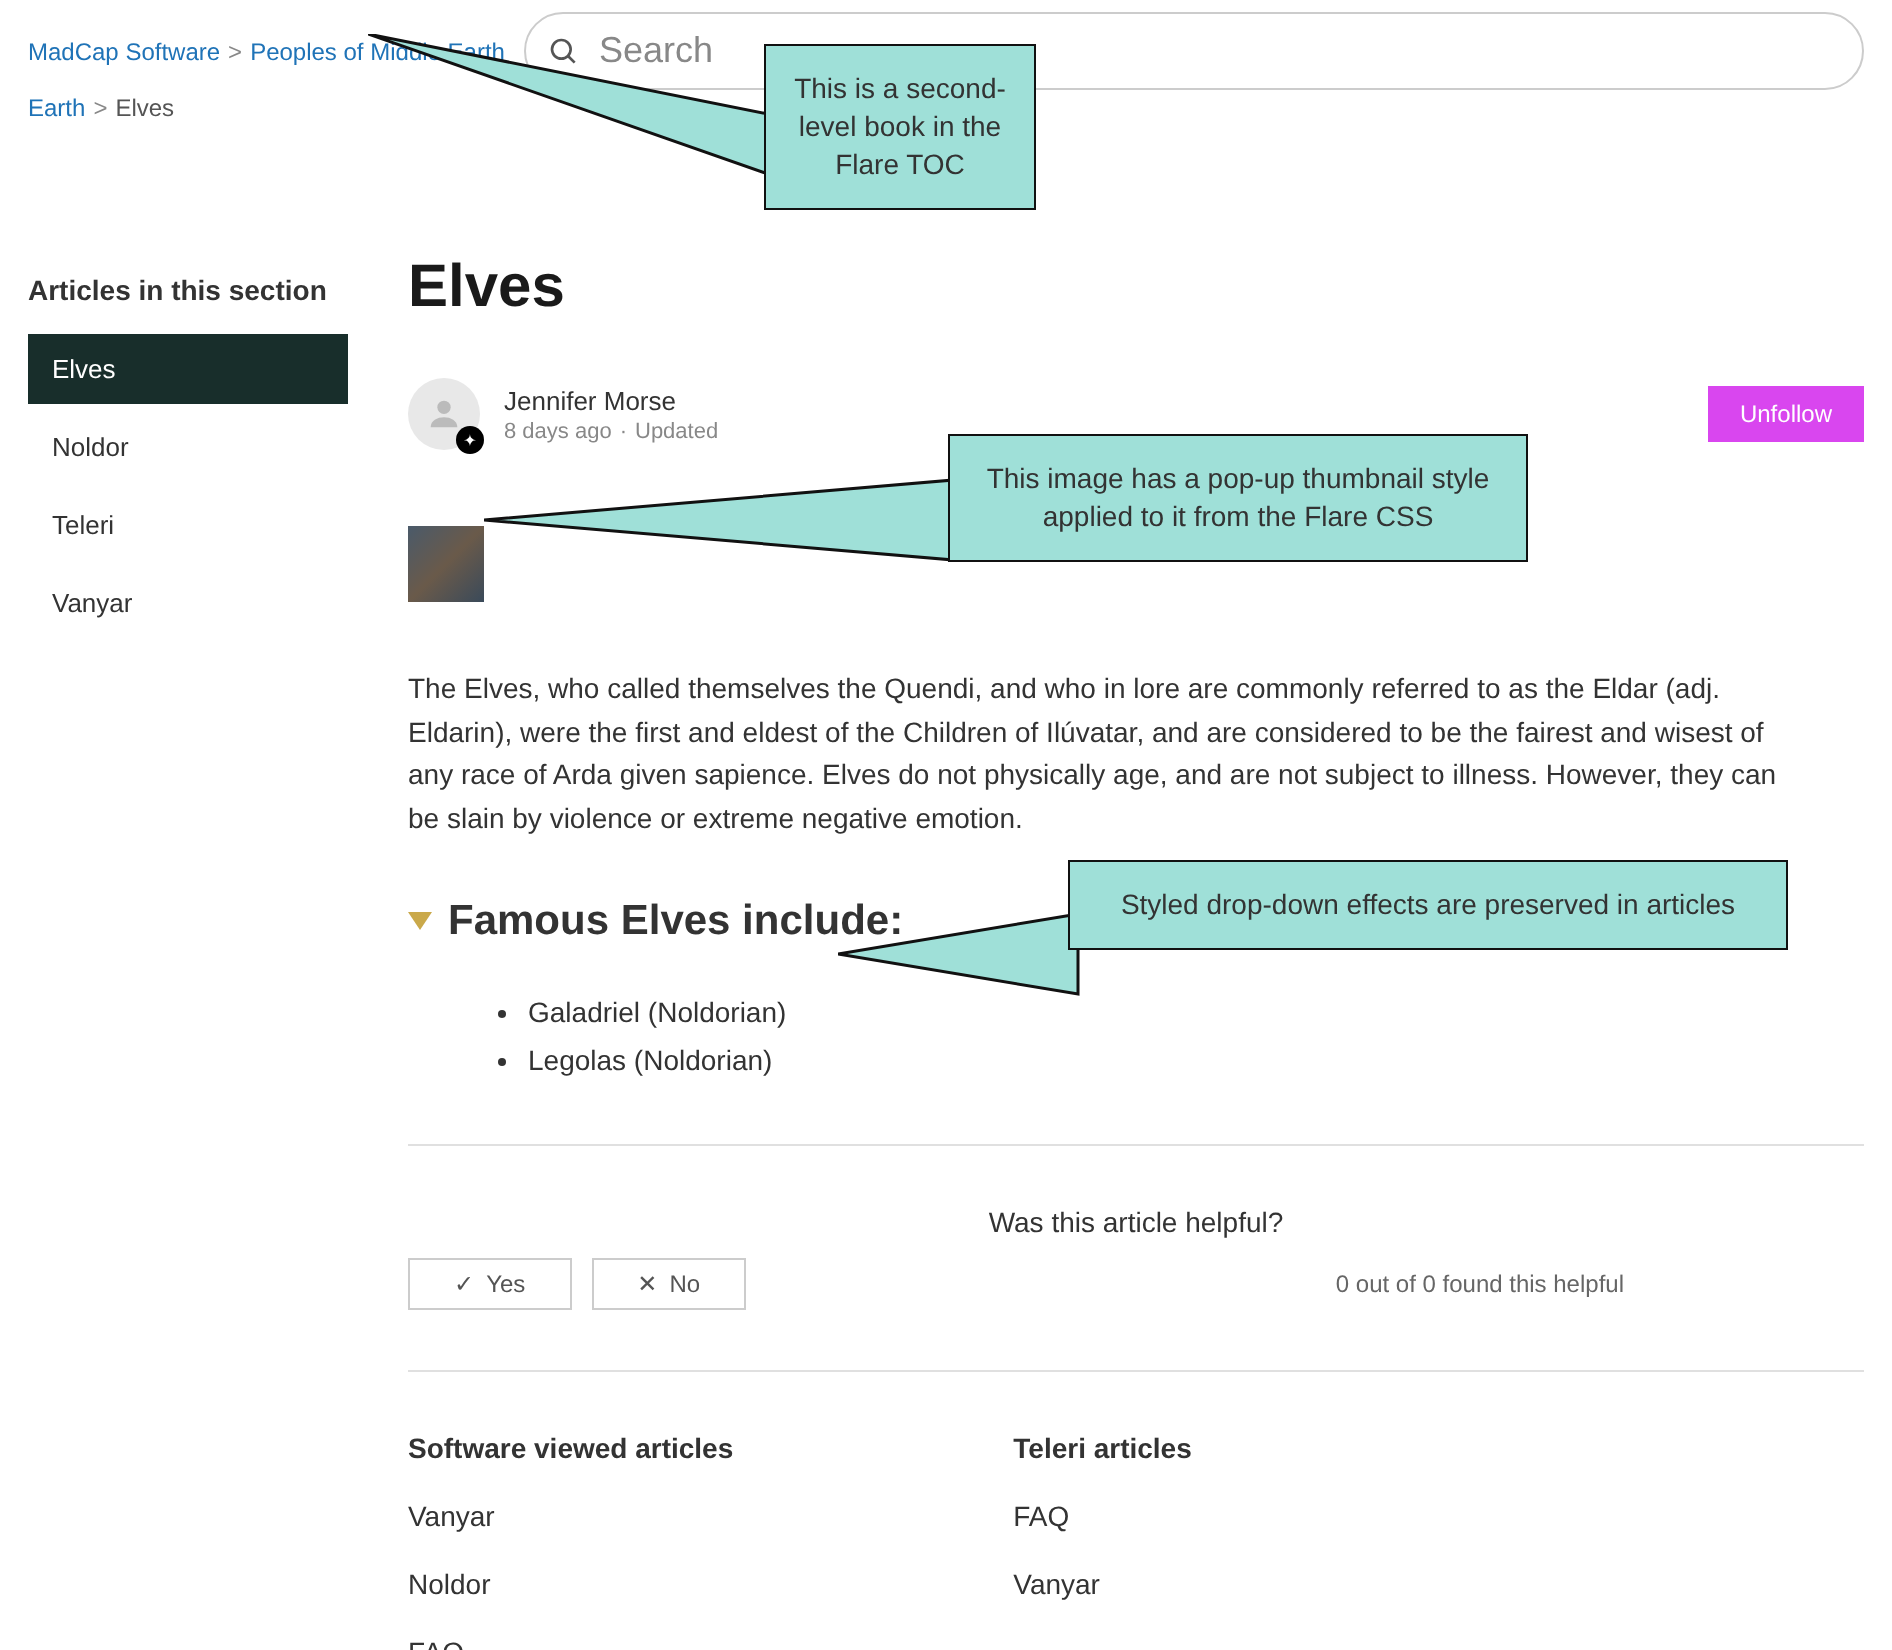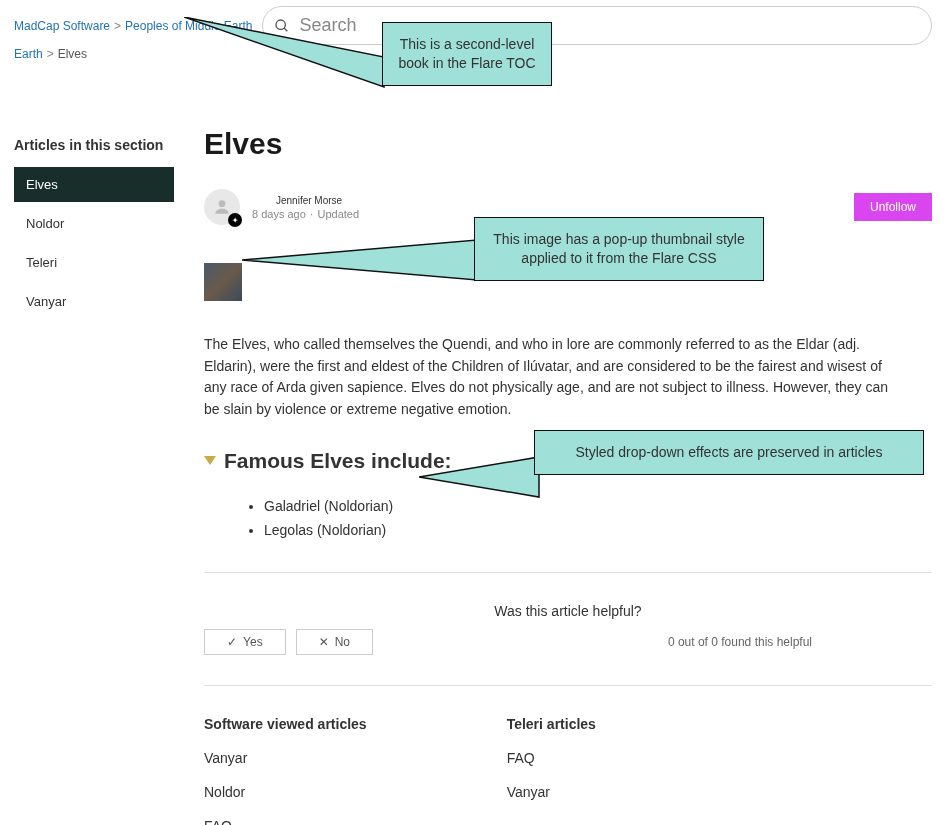--- a/index.html
+++ b/index.html
@@ -18,21 +18,21 @@
 .sidebar h3 { font-size: 14px; font-weight: 700; margin-bottom: 14px; }
 .sidebar-item { display: block; padding: 10px 12px; font-size: 13px; color: #333; cursor: pointer; margin-bottom: 4px; }
 .sidebar-item.active { background: #182e2b; color: #fff; }
 .main { flex: 1; padding-top: 50px; position: relative; }
 h1.title { font-size: 30px; font-weight: 700; color: #1a1a1a; margin-bottom: 28px; }
 .author-row { display: flex; align-items: center; gap: 12px; }
 .avatar-wrap { position: relative; width: 36px; height: 36px; }
 .avatar { width: 36px; height: 36px; border-radius: 50%; background: #e8e8e8; display: flex; align-items: center; justify-content: center; }
 .avatar svg { width: 20px; height: 20px; color: #bbb; }
 .avatar-badge { position: absolute; bottom: -2px; right: -2px; width: 14px; height: 14px; border-radius: 50%; background: #000; color: #fff; display: flex; align-items: center; justify-content: center; font-size: 8px; }
-.author-meta .name { font-size: 10px; color: #333; margin-left: 24px; }
+.author-meta .name { font-size: 13px; color: #333; }
 .author-meta .sub { font-size: 11px; color: #888; margin-top: 2px; }
 .author-meta .sub .dot { margin: 0 4px; }
 .unfollow-btn { margin-left: auto; background: #d946ef; color: #fff; border: none; padding: 7px 16px; font-size: 12px; cursor: pointer; }
 .thumb-row { margin-top: 38px; }
 .thumb { width: 38px; height: 38px; background: linear-gradient(135deg,#4a5a6a,#6a5a4a,#3a4a5a); display: inline-block; }
 .body-text { margin-top: 30px; font-size: 14px; line-height: 1.55; color: #333; max-width: 700px; }
 .dropdown-head { margin-top: 28px; display: flex; align-items: center; gap: 8px; }
 .tri { width: 0; height: 0; border-left: 6px solid transparent; border-right: 6px solid transparent; border-top: 9px solid #caa94a; }
 .dropdown-head h2 { font-size: 21px; font-weight: 700; }
 .elf-list { margin: 22px 0 0 60px; font-size: 14px; line-height: 1.7; }
@@ -76,21 +76,21 @@
     <a class="sidebar-item">Noldor</a>
     <a class="sidebar-item">Teleri</a>
     <a class="sidebar-item">Vanyar</a>
   </aside>
 
   <main class="main">
 
     <svg class="callout-svg" style="left:-20px; top:-60px;" width="240" height="90">
       <polygon points="0,0 200,70 200,40" fill="#9fe0d8" stroke="#111" stroke-width="1.5"></polygon>
     </svg>
-    <div class="callout" style="left:178px; top:-55px; width:170px;">This is a second-level book in the Flare TOC</div>
+    <div class="callout" style="left:178px; top:-55px; width:136px;">This is a second-level book in the Flare TOC</div>
 
     <h1 class="title">Elves</h1>
 
     <div class="author-row">
       <div class="avatar-wrap">
         <div class="avatar">
             <svg viewBox="0 0 24 24" fill="currentColor">
               <circle cx="12" cy="8" r="4"></circle>
               <path d="M4 20c0-4 4-6 8-6s8 2 8 6"></path>
             </svg>
@@ -113,21 +113,21 @@
 
     <div class="thumb-row">
       <span class="thumb"></span>
     </div>
 
     <p class="body-text">The Elves, who called themselves the Quendi, and who in lore are commonly referred to as the Eldar (adj. Eldarin), were the first and eldest of the Children of Ilúvatar, and are considered to be the fairest and wisest of any race of Arda given sapience. Elves do not physically age, and are not subject to illness. However, they can be slain by violence or extreme negative emotion.</p>
 
     <svg class="callout-svg" style="left:215px; top:375px;" width="140" height="50">
       <polygon points="0,25 120,5 120,45" fill="#9fe0d8" stroke="#111" stroke-width="1.5"></polygon>
     </svg>
-    <div class="callout" style="left:330px; top:353px; width:390px;">Styled drop-down effects are preserved in articles</div>
+    <div class="callout" style="left:330px; top:353px; width:360px;">Styled drop-down effects are preserved in articles</div>
 
     <div class="dropdown-head">
       <span class="tri"></span>
       <h2>Famous Elves include:</h2>
     </div>
     <ul class="elf-list">
       <li>Galadriel (Noldorian)</li>
       <li>Legolas (Noldorian)</li>
     </ul>
 

